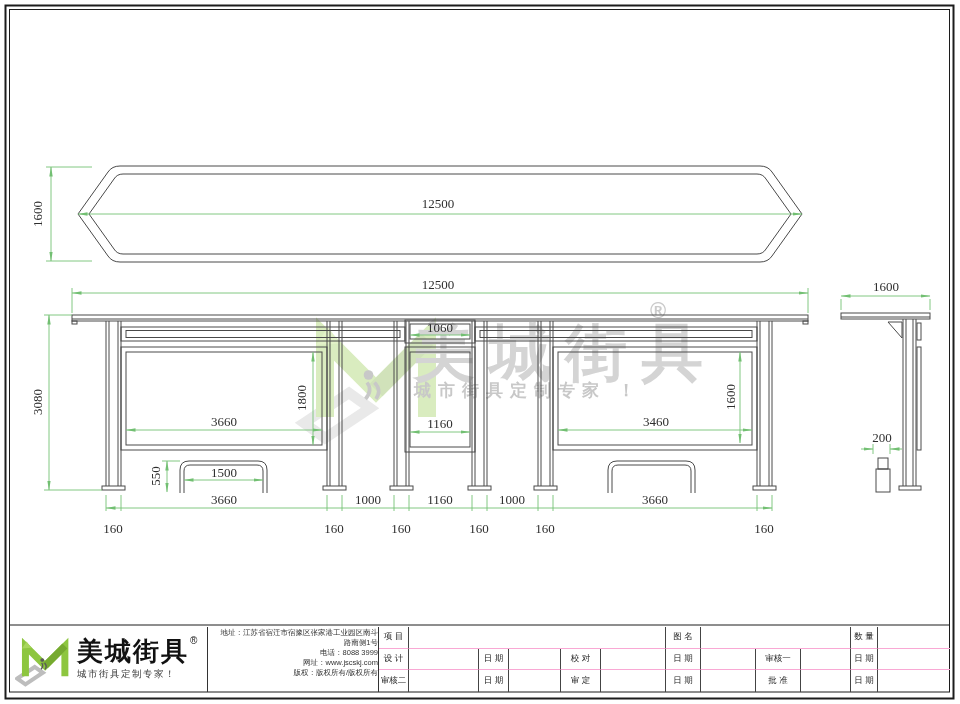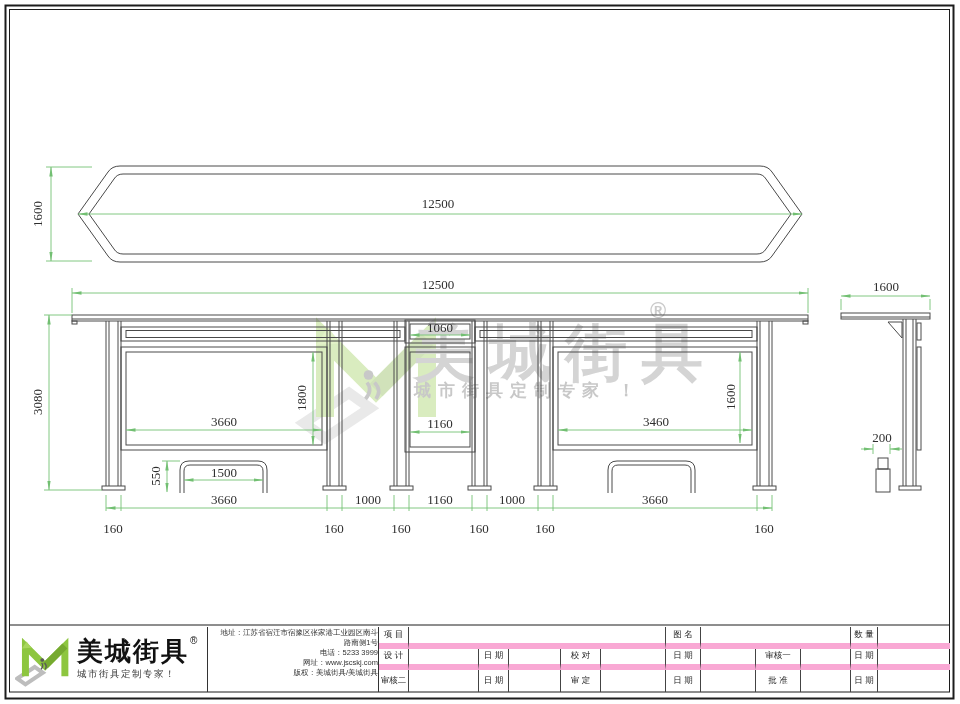--- a/index.html
+++ b/index.html
@@ -16,21 +16,21 @@
   .tb-logo-text{margin-left:4px;display:flex;flex-direction:column;justify-content:center;}
   .brandrow{display:flex;align-items:flex-start;line-height:1;}
   .brand{font-size:26px;font-weight:bold;letter-spacing:2px;color:#111;}
   .reg{font-size:10px;margin-left:1px;margin-top:-2px;color:#111;}
   .tagline{font-size:9.5px;font-weight:normal;letter-spacing:1.5px;color:#3a3a3a;margin-top:4px;}
   .tb-info{width:171px;border-left:1px solid #333;box-sizing:border-box;
            padding:1px 0 0 7px;font-size:7.5px;line-height:10px;color:#333;text-align:right;}
   .tb-table{flex:1;border-left:1px solid #333;box-sizing:border-box;display:grid;
             grid-template-columns:30px 70px 30px 52px 40px 65px 35px 55px 45px 50px 27px 1fr;
             grid-template-rows:1fr 1fr 1fr;font-size:8.5px;color:#222;}
-  .cell{border-right:1px solid #444;border-bottom:6px solid #f9a8d4;display:flex;
+  .cell{border-right:1px solid #444;border-bottom:1px solid #f9a8d4;display:flex;
         align-items:center;justify-content:center;box-sizing:border-box;}
   .cell:nth-last-child(-n+12){border-bottom:none;}
   .cell.last{border-right:none;}
   .sp5{grid-column:span 5;} .sp3{grid-column:span 3;}
 </style>
 </head>
 <body>
 
 <div id="sheet">
 
@@ -213,23 +213,23 @@
     <div class="tb-logo-text">
       <div class="brandrow">
         <span class="brand">美城街具</span>
         <span class="reg">®</span>
       </div>
       <div class="tagline">城市街具定制专家！</div>
     </div>
   </div>
   <div class="tb-info">
     <div>地址：江苏省宿迁市宿豫区张家港工业园区南斗路南侧1号</div>
-    <div>电话：5233 3999</div>
+    <div>电话：8088 3999</div>
     <div>网址：www.jscskj.com</div>
-    <div>版权：美城街具/美城街具</div>
+    <div>版权：版权所有/版权所有</div>
   </div>
   <div class="tb-table">
 
     <div class="cell">项 目</div>
     <div class="cell sp5"></div>
     <div class="cell">图 名</div>
     <div class="cell sp3"></div>
     <div class="cell">数 量</div>
     <div class="cell last"></div>
 

